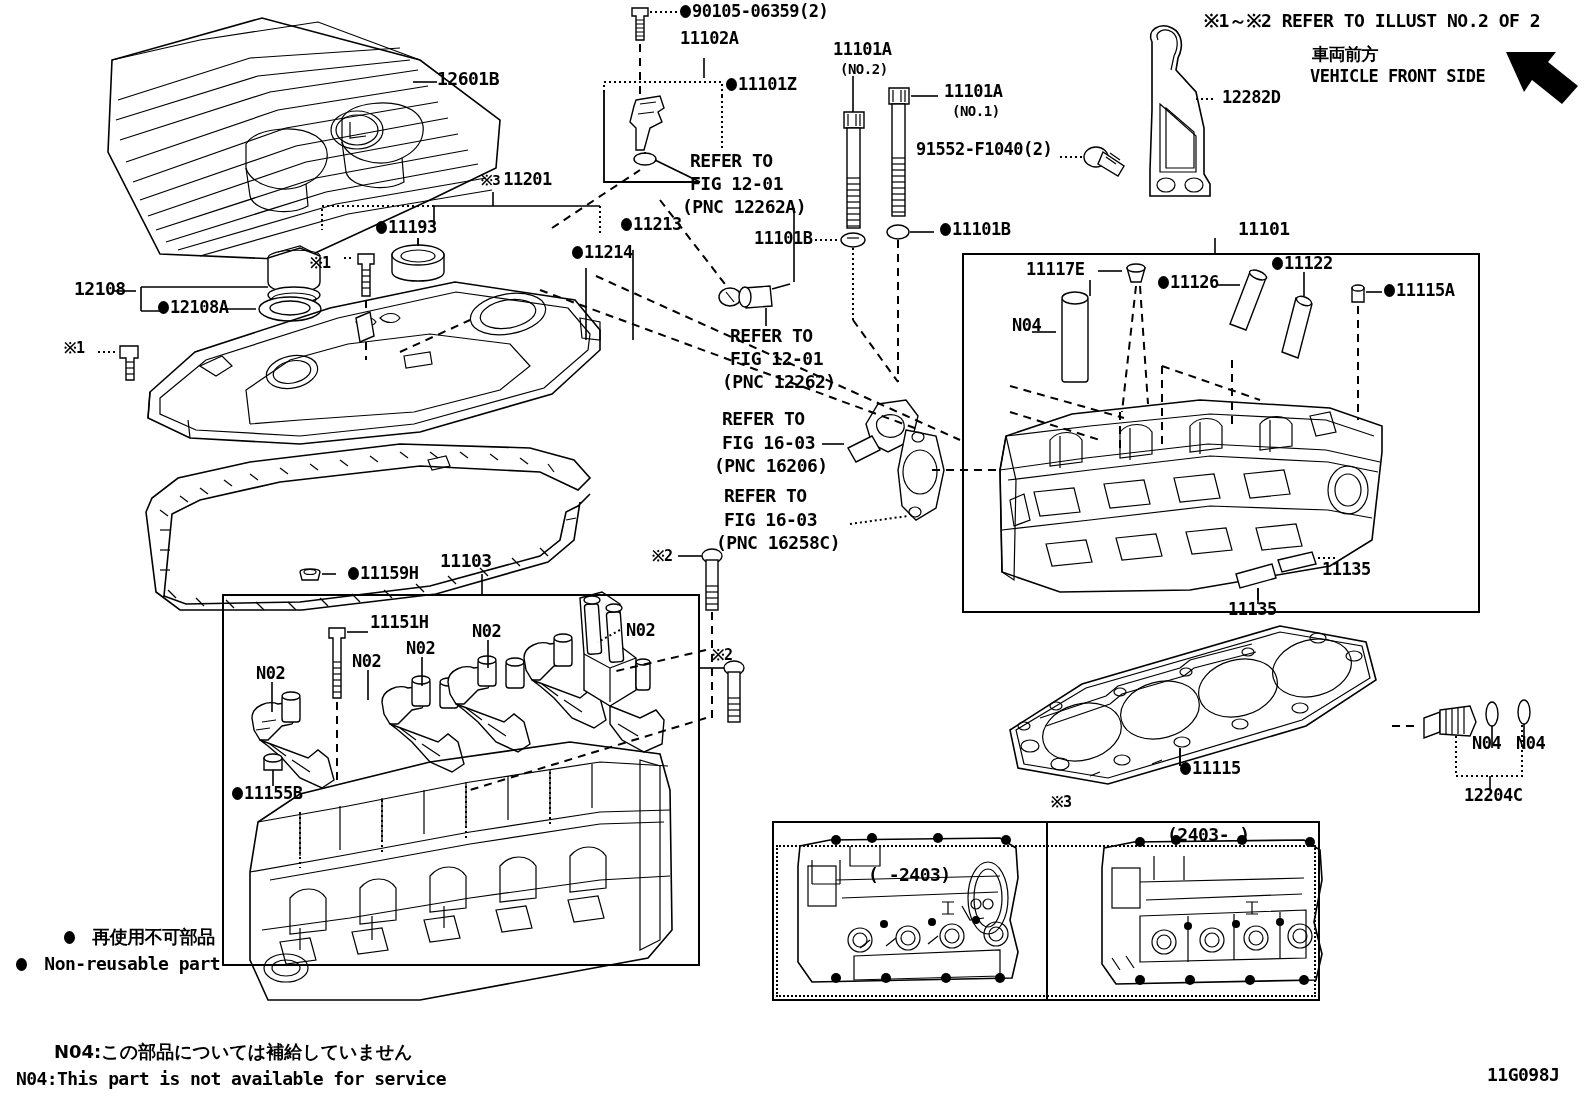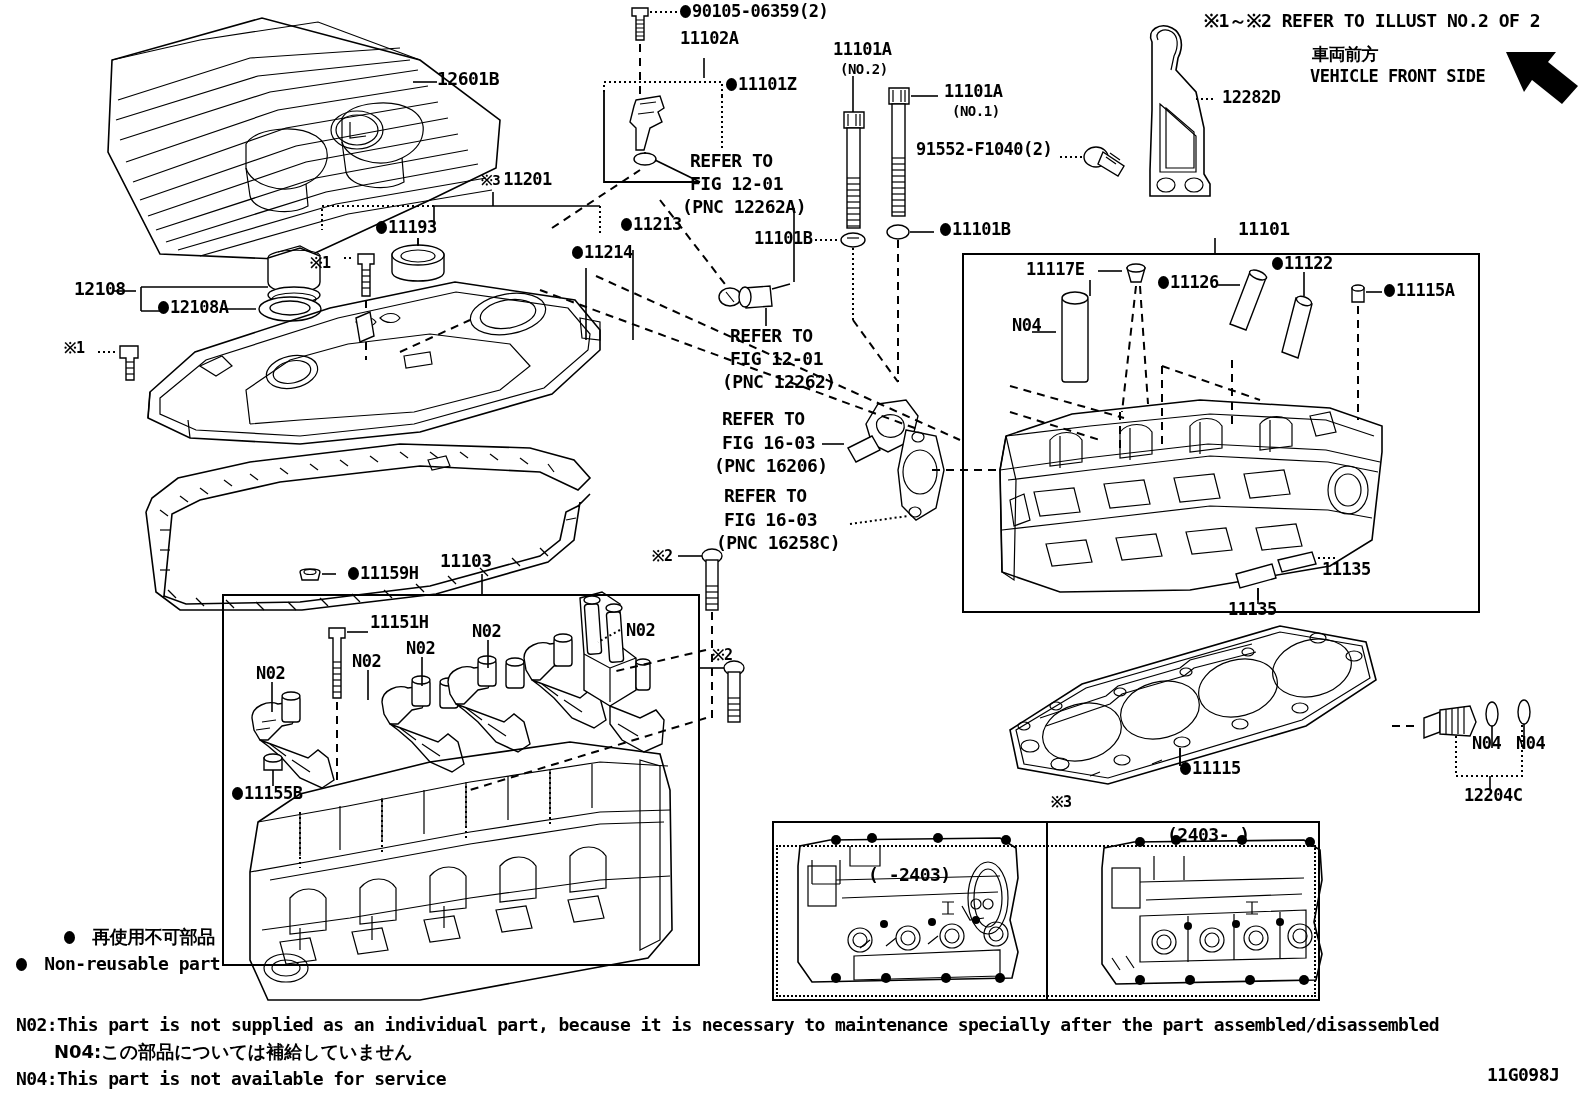--- a/index.html
+++ b/index.html
@@ -751,19 +751,18 @@
 
 <div class="lbl s16" style="left:16px;top:928px;padding-left:48px;">
   <span class="dot"></span>
   <span class="jp" style="margin-left:6px;">再使用不可部品</span>
 </div>
 <div class="lbl s16" style="left:16px;top:955px;">
   <span class="dot"></span>
   <span style="margin-left:6px;">Non-reusable part</span>
 </div>
 
-<div class="lbl s16" style="left:16px;top:1016px;letter-spacing:-0.6px;">N02:This part is not supplied as an individual part, because it is necessary to maintenance specially after the part assembled/disassembled</div>
 <div class="lbl s16 jp" style="left:16px;top:1043px;letter-spacing:0;margin-left:38px;">N04:この部品については補給していません</div>
 <div class="lbl s16" style="left:16px;top:1070px;letter-spacing:-0.6px;">N04:This part is not available for service</div>
 
 <div class="lbl s16" style="left:1487px;top:1066px;">11G098J</div>
 
 </div>
 
 </body></html>

